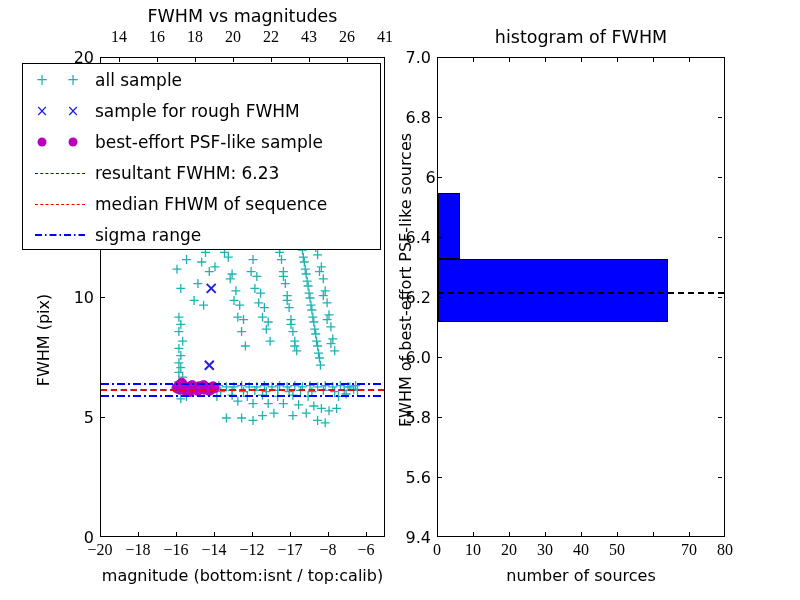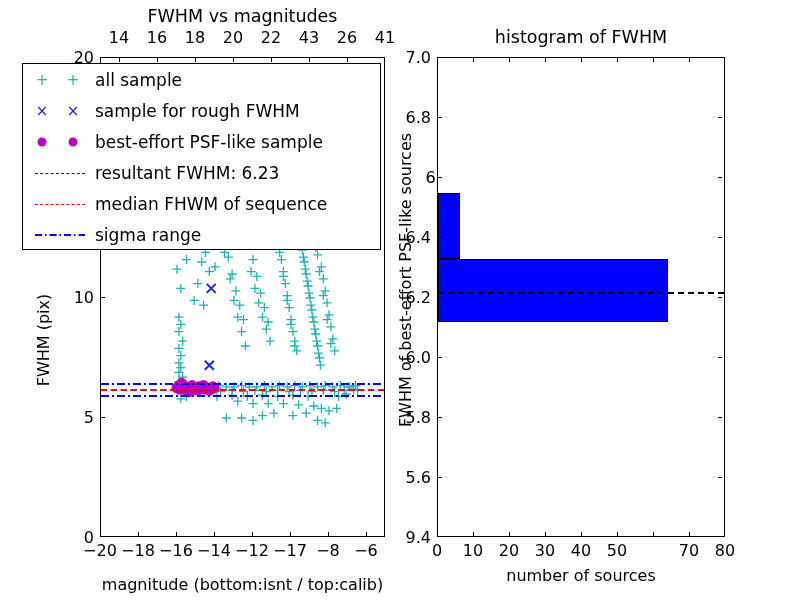--- a/index.html
+++ b/index.html
@@ -29,21 +29,21 @@
     text-align: center;
     font-size: 17.5px;
     white-space: nowrap;
   }
 
   .ticklabel {
     position: absolute;
     font-size: 16px;
     white-space: nowrap;
   }
-  .ticklabel.xlab { transform: translateX(-50%); }
+  .ticklabel.xlab { transform: translateX(-50%); font-family: Liberation Serif, serif; }
   .ticklabel.ylab { transform: translateY(-50%); text-align: right; }
 
   .tick {
     position: absolute;
     background: #000;
   }
   .tick.v { width: 1.1px; height: 4px; }
   .tick.h { height: 1.1px; width: 4px; }
 
   .axislabel {
@@ -171,21 +171,21 @@
     <div class="ticklabel xlab" style="left:100px; top:541px;">−20</div>
     <div class="ticklabel xlab" style="left:138px; top:541px;">−18</div>
     <div class="ticklabel xlab" style="left:176px; top:541px;">−16</div>
     <div class="ticklabel xlab" style="left:214px; top:541px;">−14</div>
     <div class="ticklabel xlab" style="left:252px; top:541px;">−12</div>
     <div class="ticklabel xlab" style="left:290px; top:541px;">−17</div>
     <div class="ticklabel xlab" style="left:328px; top:541px;">−8</div>
     <div class="ticklabel xlab" style="left:366px; top:541px;">−6</div>
   </div>
 
-  <div class="axislabel" style="left:100px; top:566px; width:285px;margin-top:9px;">magnitude (bottom:isnt / top:calib)</div>
+  <div class="axislabel" style="left:100px; top:566px; width:285px;">magnitude (bottom:isnt / top:calib)</div>
 
   <div class="axislabel rot" style="left:34px; top:420px; width:160px;">FWHM (pix)</div>
 
   <div class="axes-frame" id="left-axes">
     <div class="plotlayer">
       <svg class="scatter" width="285" height="480" id="left-scatter">
           <path d="M73.4 158.40 H82.4 M77.90 153.9 V162.9" stroke="#20b2b2" stroke-width="1.3" fill="none"></path>
           <path d="M79.1 172.80 H88.1 M83.60 168.3 V177.3" stroke="#20b2b2" stroke-width="1.3" fill="none"></path>
           <path d="M77.2 187.20 H86.2 M81.70 182.7 V191.7" stroke="#20b2b2" stroke-width="1.3" fill="none"></path>
           <path d="M81 201.60 H90 M85.50 197.1 V206.1" stroke="#20b2b2" stroke-width="1.3" fill="none"></path>

